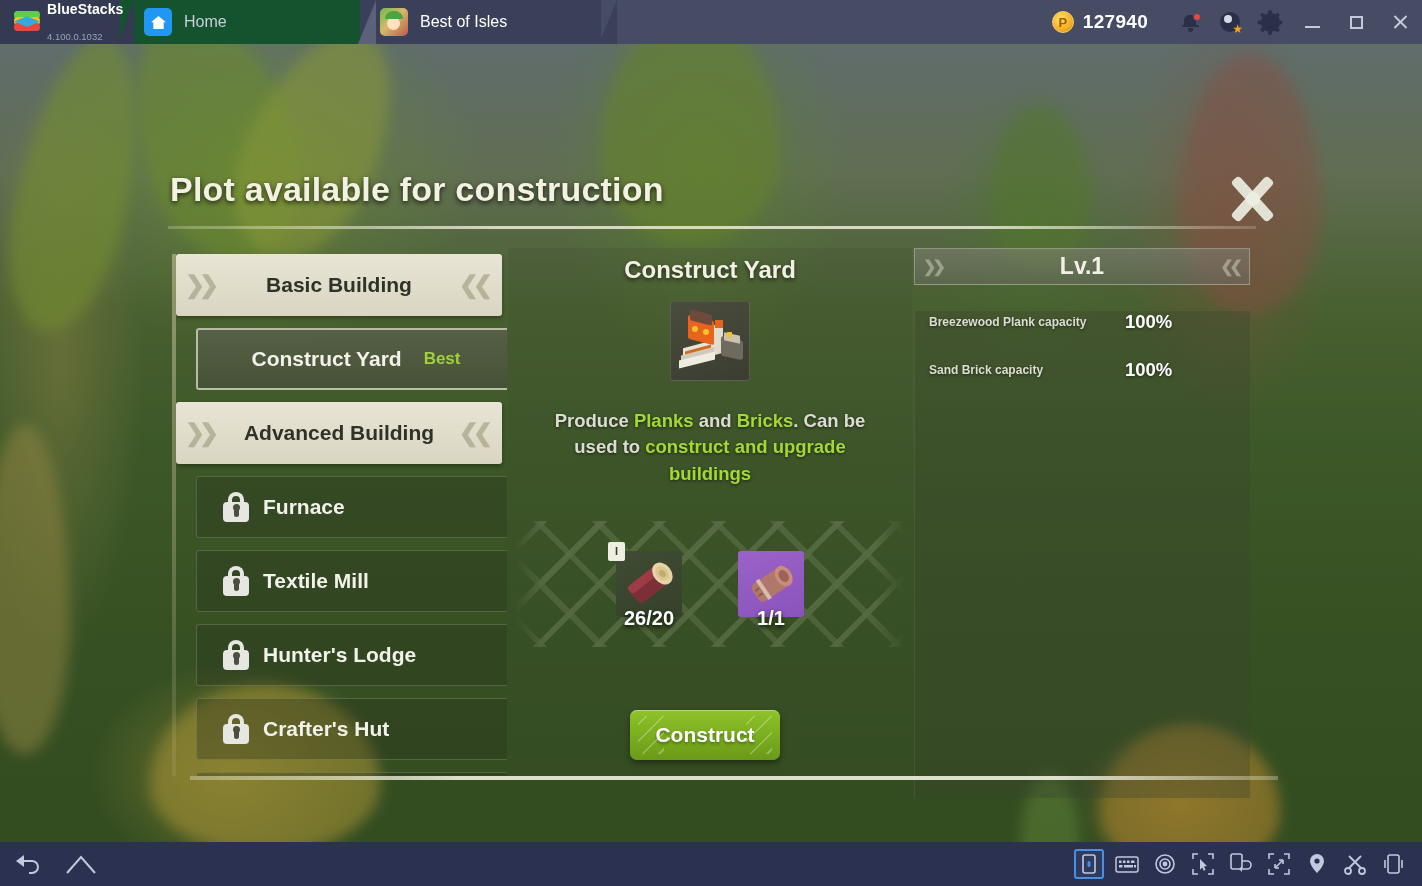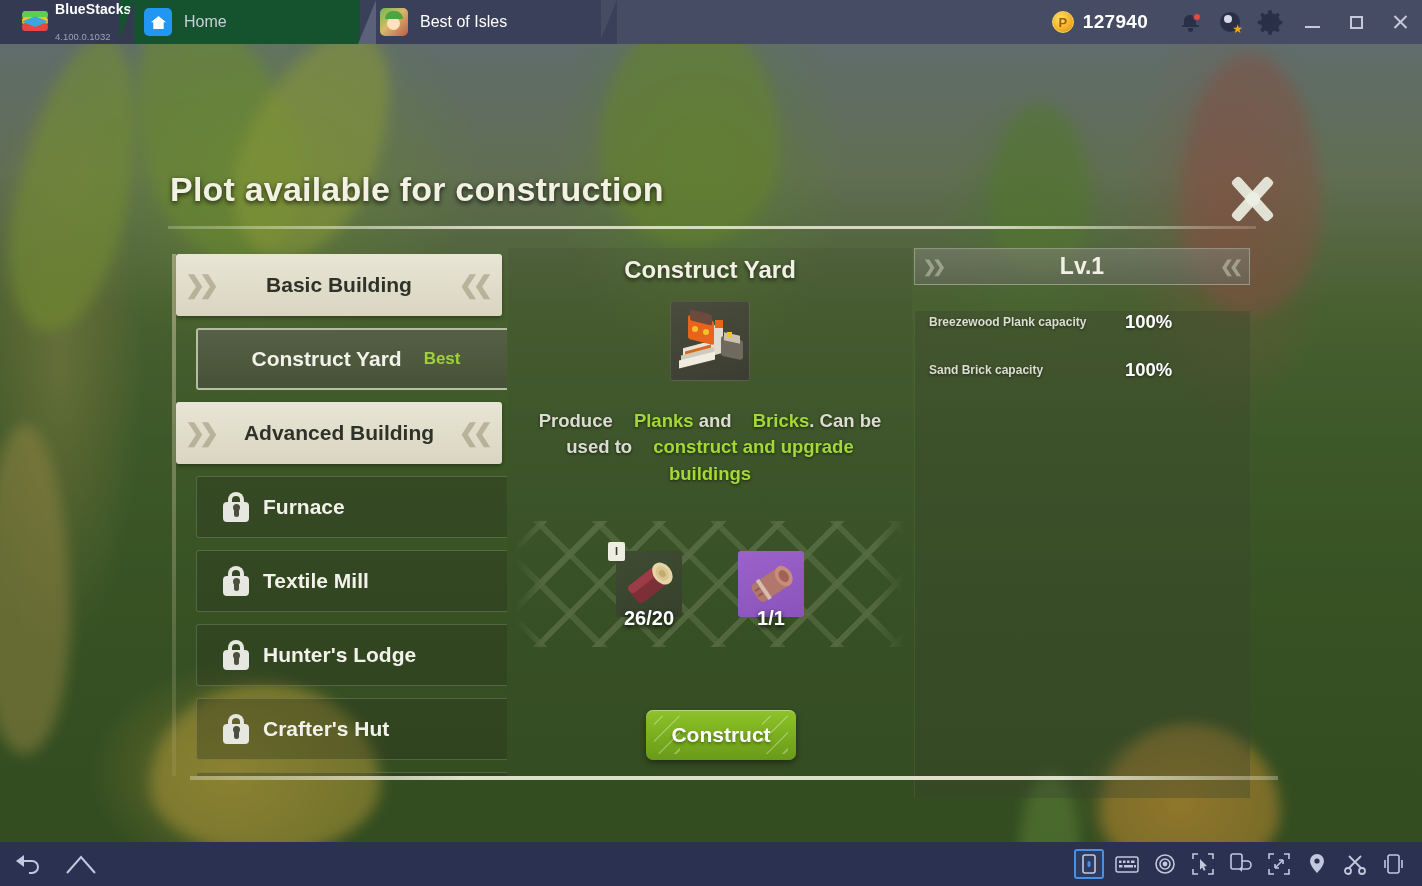--- a/index.html
+++ b/index.html
@@ -11,21 +11,21 @@
 
   
   .titlebar{
     position:absolute; left:0; top:0; width:1422px; height:44px;
     background:#454c63; display:flex; align-items:center;
     overflow:hidden;
   }
   .bs-brand{
     position:relative; width:120px; height:44px;
     background:#333a51; display:flex; align-items:center;
-    padding-left:22px; z-index:6;
+    padding-left:14px; z-index:6;
   }
   .bs-brand::after{
     content:""; position:absolute; right:-14px; top:0;
     width:0; height:0; border-style:solid;
     border-width:0 0 44px 16px; border-color:transparent transparent #333a51 transparent;
   }
   .bs-logo{ width:26px; height:22px; position:relative; flex:none; margin-right:7px;}
   .bs-logo i{ position:absolute; left:0; width:26px; height:8px; border-radius:3px/4px; display:block;}
   .bs-logo i:nth-child(1){ top:0; background:#5ccf4e;}
   .bs-logo i:nth-child(2){ top:6px; background:#f5c21b;}
@@ -181,41 +181,41 @@
 
   
   .mid-title{ text-align:center; color:#f2f0e4; font-size:24px; font-weight:bold;
      padding-top:8px; text-shadow:0 2px 4px rgba(0,0,0,.6);}
   .bld-icon{ width:80px;height:80px; margin:17px auto 0;
      background:linear-gradient(160deg,#4a4d3d,#3a3d30);
      border:1px solid rgba(200,200,175,.18); border-radius:3px; position:relative; overflow:hidden;}
   .bi{position:absolute;}
   .mid-desc{ margin:27px 26px 0; text-align:center; color:#dcdcd2; font-size:18.5px;
      font-weight:bold; line-height:1.42; text-shadow:0 1px 3px rgba(0,0,0,.6);}
-  .hl{ color:#a4d935;margin-left:16px; }
+  .hl{ color:#a4d935; }
 
   .cost-band{ position:relative; margin:34px 6px 0; height:126px;
      display:flex; align-items:center; justify-content:center; gap:56px;}
   .band-deco{position:absolute;inset:0;opacity:.17;
     background:
       repeating-linear-gradient(135deg, transparent 0 18px, rgba(230,230,210,.9) 18px 24px, transparent 24px 42px),
       repeating-linear-gradient(45deg, transparent 0 18px, rgba(230,230,210,.7) 18px 24px, transparent 24px 42px);
     -webkit-mask-image:linear-gradient(90deg,transparent,#000 8%,#000 92%,transparent);
             mask-image:linear-gradient(90deg,transparent,#000 8%,#000 92%,transparent);}
   .slot{ position:relative; width:66px;height:66px; border-radius:3px; cursor:pointer;}
   .slot.wood{ background:linear-gradient(160deg,#3f4b33,#36412c);}
   .slot.brick{ background:linear-gradient(160deg,#9b63c9,#8a53bb);}
   .slot .qty{ position:absolute; left:-18px; right:-18px; top:56px; text-align:center;
      color:#fff; font-size:20px; font-weight:bold; text-shadow:0 2px 4px rgba(0,0,0,.85);}
   .qbadge{ position:absolute; left:-8px; top:-9px; width:17px;height:19px; background:#efeee2;
      border-radius:2px; color:#3a3a30; font-size:11px; font-weight:bold;
      display:flex;align-items:center;justify-content:center;}
 
   .construct-btn{
-    position:absolute; left:138px; top:462px; width:150px; height:50px;
+    position:absolute; left:122px; top:462px; width:150px; height:50px;
     background:linear-gradient(180deg,#8ec32a 0%,#79ad1e 55%,#6a9a19 100%);
     border-radius:7px; box-shadow:0 3px 6px rgba(0,0,0,.4), inset 0 1px 0 rgba(255,255,255,.35);
     display:flex;align-items:center;justify-content:center;
     color:#ffffff; font-size:21px; font-weight:bold; cursor:pointer;
     text-shadow:0 2px 3px rgba(40,60,10,.55);
   }
   .construct-btn::before,.construct-btn::after{content:"";position:absolute;top:6px;width:26px;height:38px;opacity:.28;
     background:repeating-linear-gradient(135deg,transparent 0 5px,#fff 5px 7px,transparent 7px 12px);}
   .construct-btn::before{left:8px;} .construct-btn::after{right:8px;}
 

